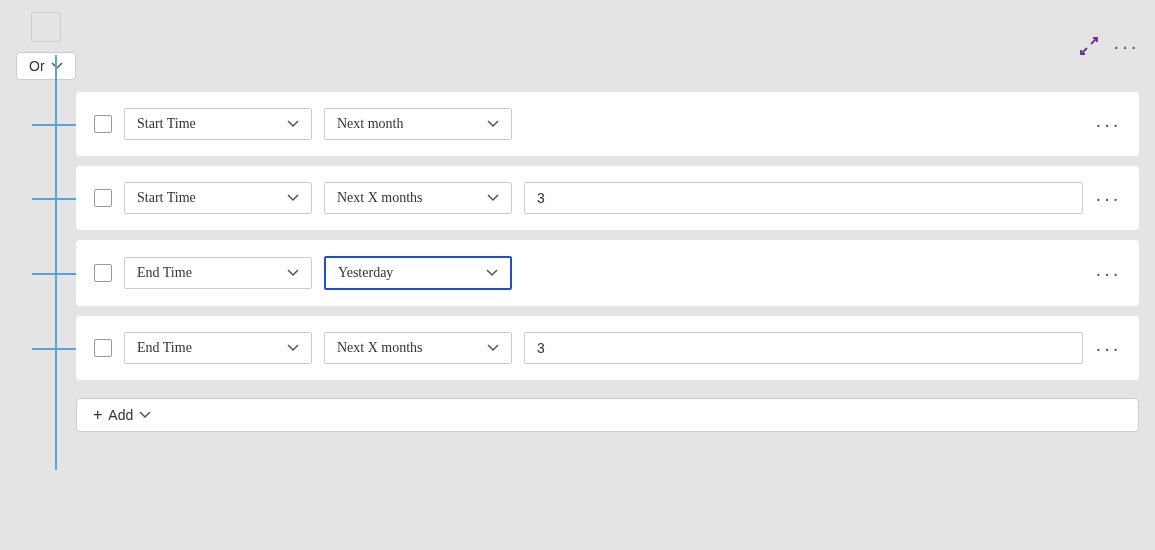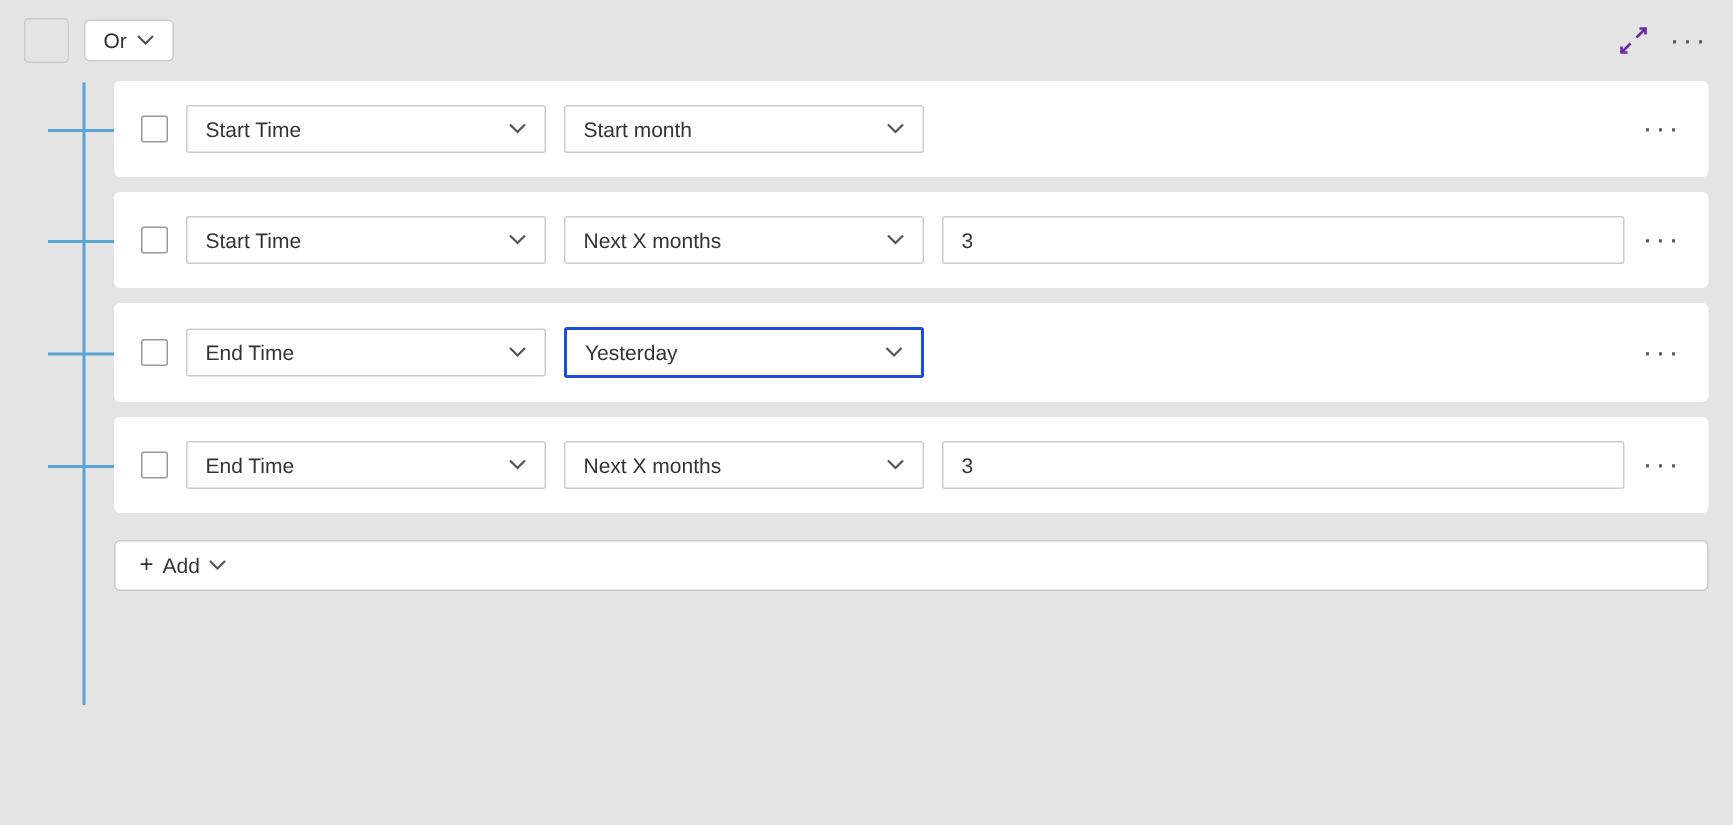--- a/index.html
+++ b/index.html
@@ -90,22 +90,23 @@
     }
     .select-field {
       display: flex;
       align-items: center;
       justify-content: space-between;
       border: 1px solid #ccc;
       border-radius: 2px;
       padding: 7px 12px;
       background: #fff;
       cursor: pointer;
-      width: 240px;
+      width: 188px;
       flex-shrink: 0;
+      font-family: Liberation Serif, serif;
     }
     .select-field.highlighted {
       border: 2px solid #1d4ed8;
     }
     .select-field .label-text {
       color: #333;
     }
     .number-input {
       border: 1px solid #ccc;
       border-radius: 2px;
@@ -157,21 +158,21 @@
       background: #5ba3d4;
       bottom: 80px;
     }
   </style>
 </head>
 <body>
 
 <div class="outer">
 
   <div class="top-bar">
-    <div style="display:flex;align-items:center;gap:10px;">
+    <div style="display:flex;align-items:center;gap:10px;flex-direction:column;">
       <div style="width:30px;height:30px;border:1.5px solid #ccc;border-radius:3px;background:#e4e4e4;"></div>
       <button class="or-button">
         <span>Or</span>
         <svg class="chevron-down-svg" viewBox="0 0 12 8">
           <path d="M1 1l5 5 5-5" stroke="#555" stroke-width="1.5" fill="none"></path>
         </svg>
       </button>
     </div>
     <div class="top-actions">
       <button class="icon-btn">
@@ -195,21 +196,21 @@
     <div class="filter-row">
       <div class="connector-line"></div>
       <div class="row-checkbox"></div>
       <div class="select-field">
         <span class="label-text">Start Time</span>
         <svg class="chevron-down-svg" viewBox="0 0 12 8">
           <path d="M1 1l5 5 5-5" stroke="#555" stroke-width="1.5" fill="none"></path>
         </svg>
       </div>
       <div class="select-field">
-        <span class="label-text">Start month</span>
+        <span class="label-text">Next month</span>
         <svg class="chevron-down-svg" viewBox="0 0 12 8">
           <path d="M1 1l5 5 5-5" stroke="#555" stroke-width="1.5" fill="none"></path>
         </svg>
       </div>
       <button class="row-dots">···</button>
     </div>
 
     <div class="filter-row">
       <div class="connector-line"></div>
       <div class="row-checkbox"></div>

